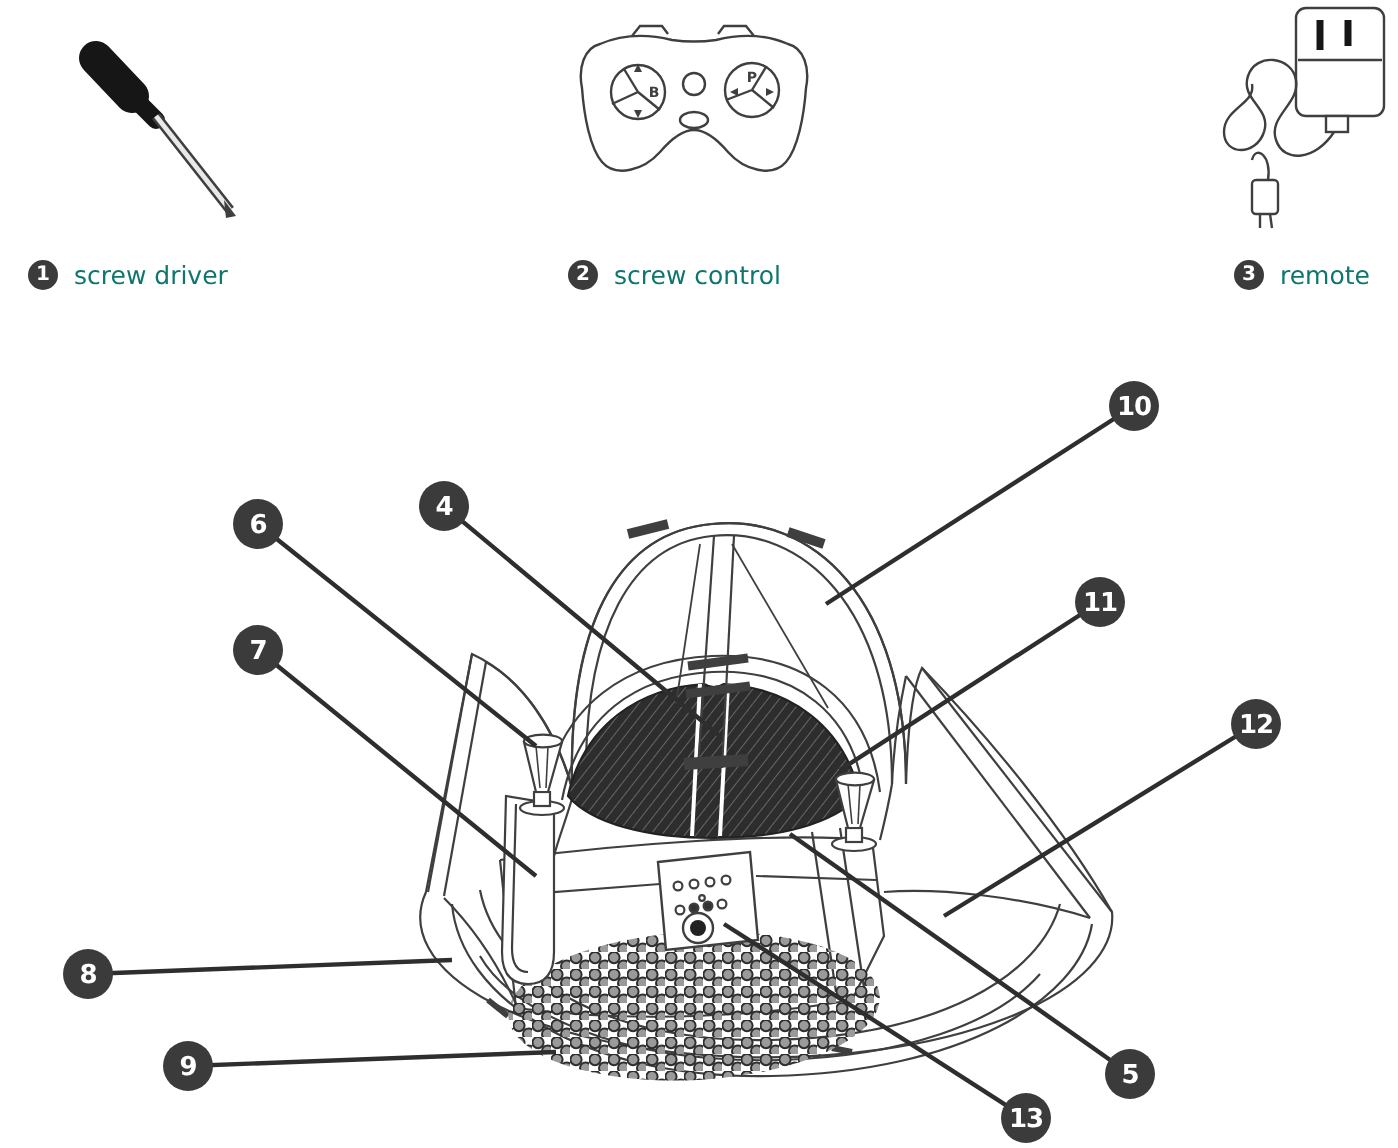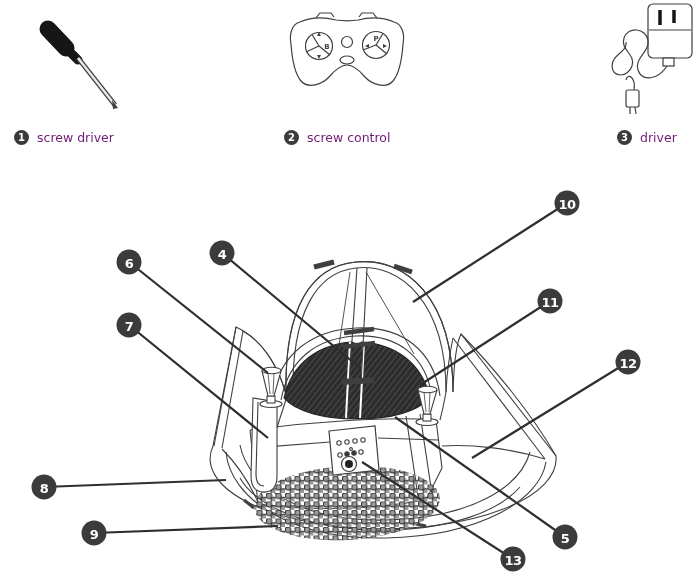--- a/index.html
+++ b/index.html
@@ -11,21 +11,21 @@
   .part {
     position:absolute; display:flex; align-items:center; height:16px;
   }
   .badge {
     width:15px; height:15px; border-radius:50%;
     background:#3b3b3b; color:#fff;
     font-size:10px; font-weight:bold; line-height:15px; text-align:center;
     flex:0 0 15px;
   }
   .part-text {
-    margin-left:8px; font-size:12.5px; color:#701a75; white-space:nowrap;
+    margin-left:8px; font-size:12.5px; color:#0f766e; white-space:nowrap;
   }
   #part-1 { left:14px;  top:129px; }
   #part-2 { left:284px; top:129px; }
   #part-3 { left:617px; top:129px; }
   .callout-num {
     fill:#ffffff; font-family:"DejaVu Sans", sans-serif;
     font-size:13px; font-weight:bold; text-anchor:middle;
     dominant-baseline:central; letter-spacing:-0.5px;
   }
   .pad-letter {
@@ -268,16 +268,16 @@
   <div class="part" id="part-1">
     <span class="badge">1</span>
     <span class="part-text">screw driver</span>
   </div>
   <div class="part" id="part-2">
     <span class="badge">2</span>
     <span class="part-text">screw control</span>
   </div>
   <div class="part" id="part-3">
     <span class="badge">3</span>
-    <span class="part-text">driver</span>
+    <span class="part-text">remote</span>
   </div>
 
 </div>
 
 </body></html>

